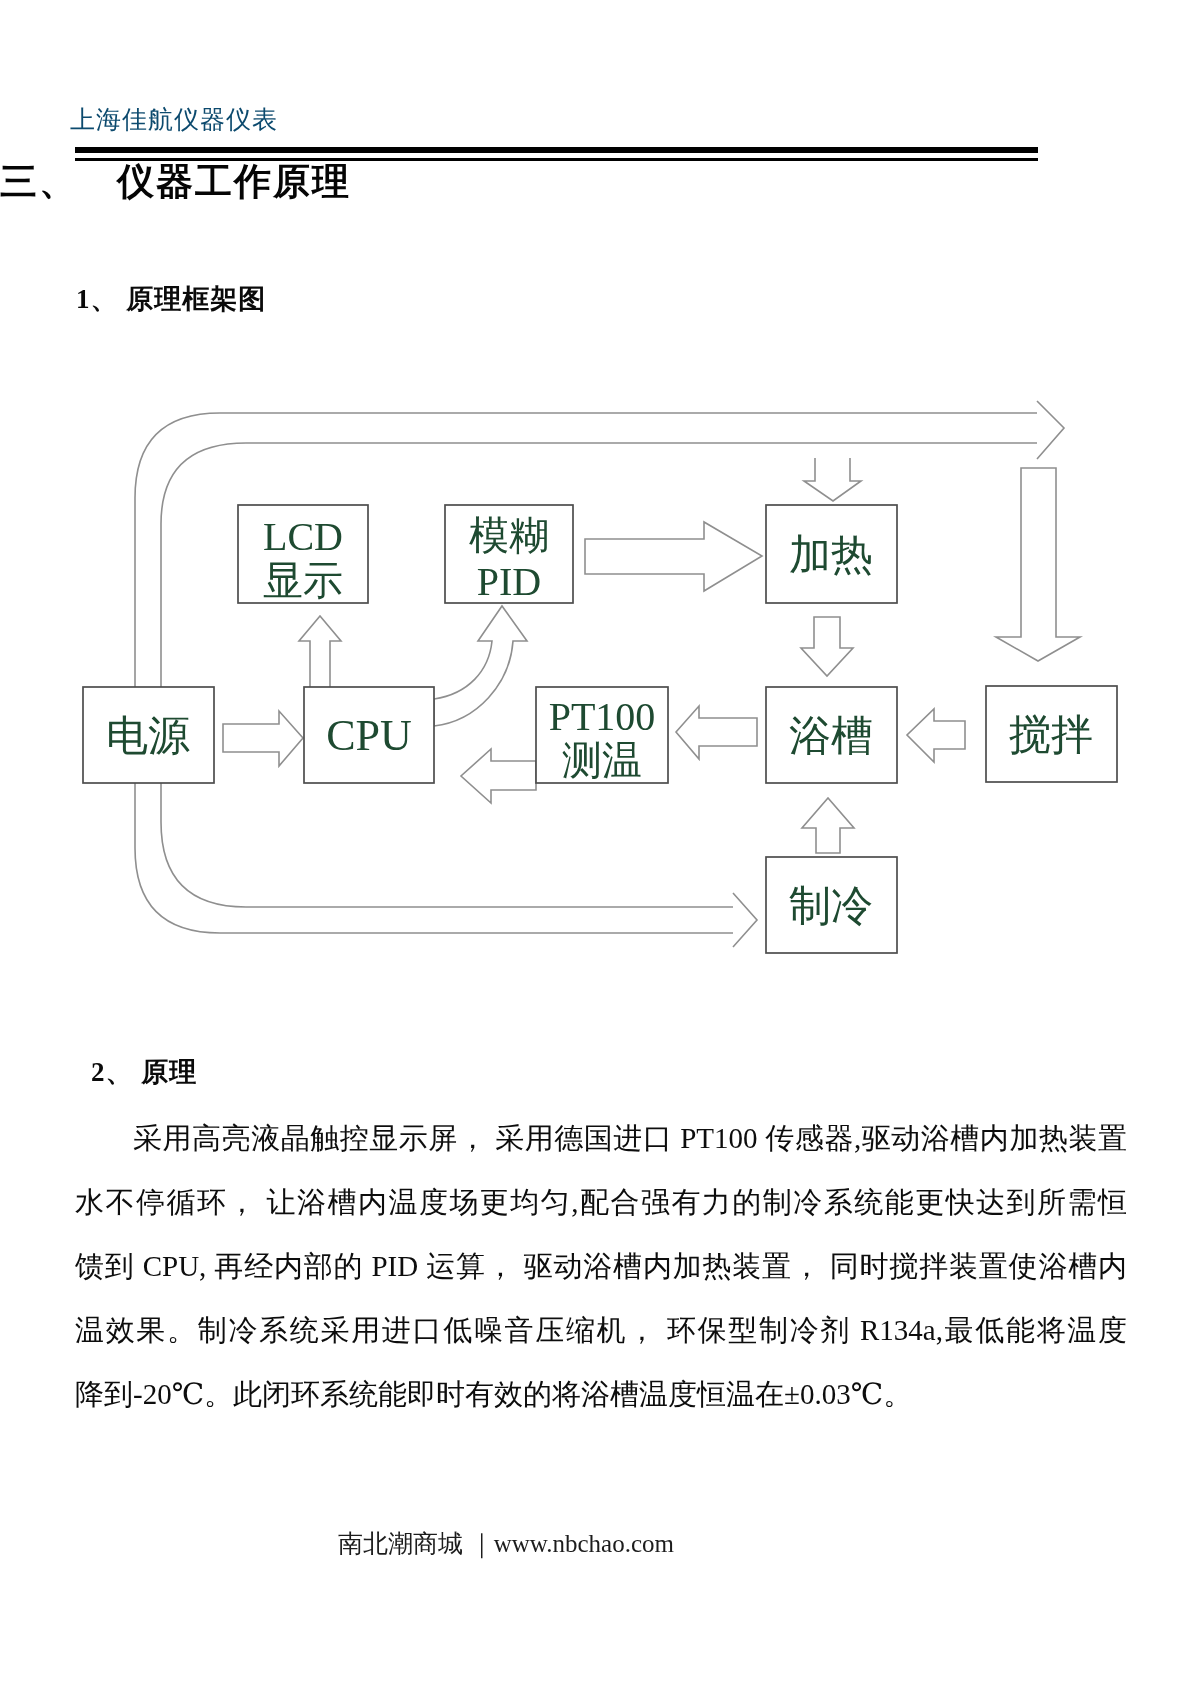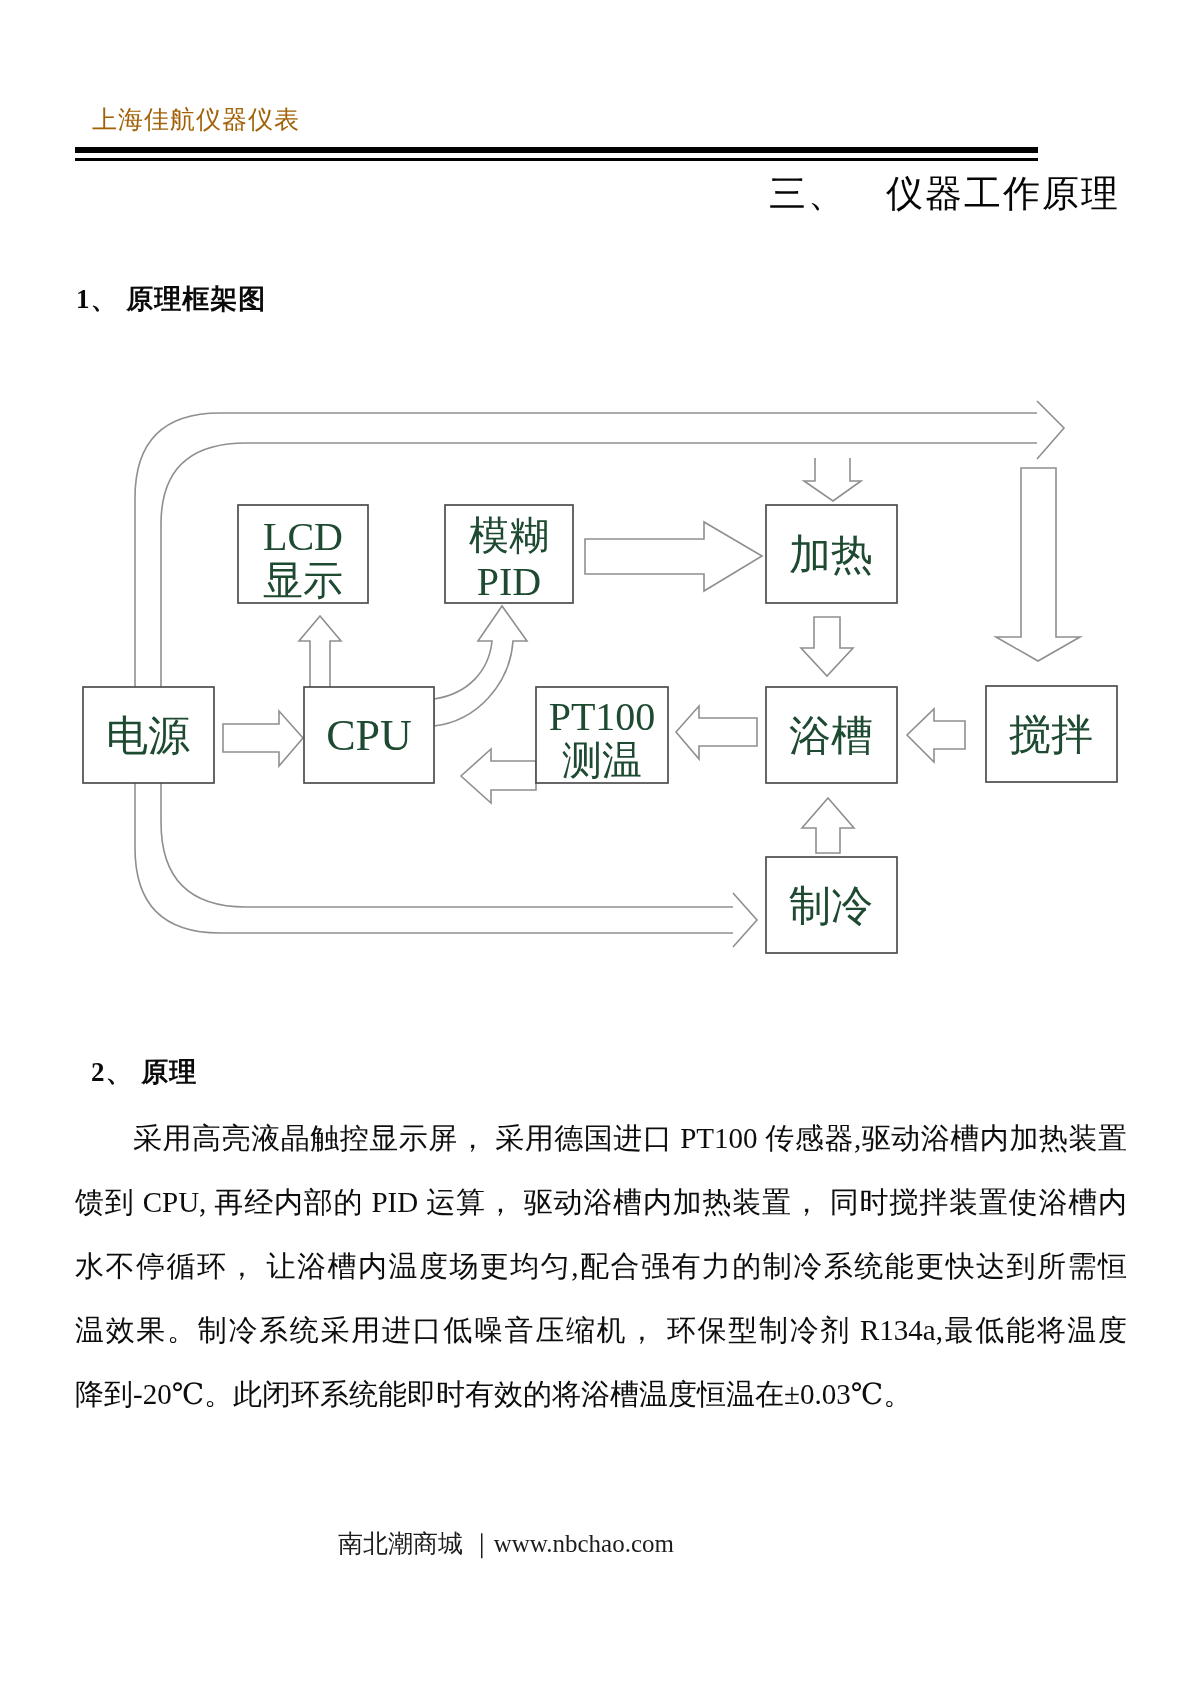--- a/index.html
+++ b/index.html
@@ -1,28 +1,28 @@
 <!DOCTYPE html>
 <html><head>
 <meta charset="utf-8">
 <style>
   html,body{margin:0;padding:0;background:#ffffff;}
   .page{
     position:relative;width:1200px;height:1702px;background:#ffffff;
     font-family:"Liberation Serif","DejaVu Serif",serif;color:#111;overflow:hidden;
   }
   .company{
-    position:absolute;left:92px;top:103px;font-size:25px;color:#a16207;letter-spacing:1px;
+    position:absolute;left:70px;top:103px;font-size:25px;color:#0c4a6e;letter-spacing:1px;
   }
   .rule{position:absolute;left:75px;width:963px;background:#000;}
   .rule-thick{top:147px;height:6px;}
   .rule-thin{top:158px;height:3px;}
   .page-title{
-    position:absolute;left:0;top:169px;width:1120px;text-align:right;
-    font-family:"Liberation Sans","DejaVu Sans",sans-serif;font-weight:400;
+    position:absolute;left:0;top:157px;width:1120px;text-align:left;
+    font-family:"Liberation Sans","DejaVu Sans",sans-serif;font-weight:700;
     font-size:37px;color:#050505;letter-spacing:2px;
   }
   .sec-heading{
     position:absolute;left:76px;font-size:27px;font-weight:bold;color:#0a0a0a;letter-spacing:1px;text-align:right;
   }
   .s1{top:281px;}
   .s2{top:1054px;margin-left:15px;}
   .diagram{position:absolute;left:0;top:0;}
   .diagram text{
     font-family:"Liberation Serif","DejaVu Serif",serif;
@@ -128,21 +128,21 @@
     <g>
       <rect class="box-rect" x="766" y="857" width="131" height="96"></rect>
       <text x="831" y="920" font-size="42">制冷</text>
     </g>
   </svg>
 
   <div class="sec-heading s2">2、 原理</div>
 
   <div class="para">
     <div class="pline jlast indent">采用高亮液晶触控显示屏， 采用德国进口 PT100 传感器,驱动浴槽内加热装置</div>
+    <div class="pline jlast">水不停循环， 让浴槽内温度场更均匀,配合强有力的制冷系统能更快达到所需恒</div>
     <div class="pline jlast">馈到 CPU, 再经内部的 PID 运算， 驱动浴槽内加热装置， 同时搅拌装置使浴槽内</div>
-    <div class="pline jlast">水不停循环， 让浴槽内温度场更均匀,配合强有力的制冷系统能更快达到所需恒</div>
     <div class="pline jlast">温效果。制冷系统采用进口低噪音压缩机， 环保型制冷剂 R134a,最低能将温度</div>
     <div class="pline">降到-20℃。此闭环系统能即时有效的将浴槽温度恒温在±0.03℃。</div>
   </div>
 
   <div class="footer">南北潮商城 ｜www.nbchao.com</div>
 
 </div>
 
 </body></html>

